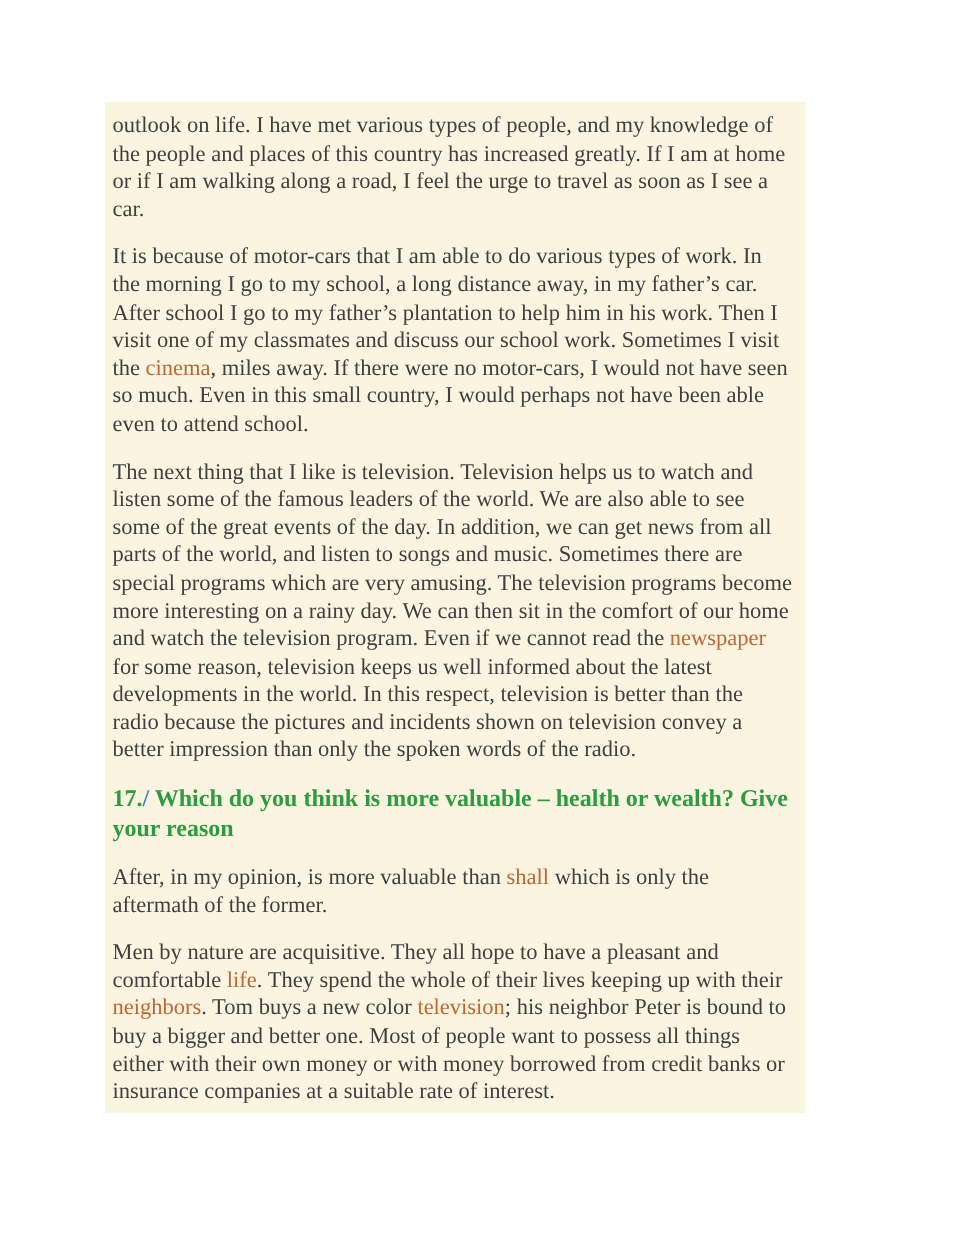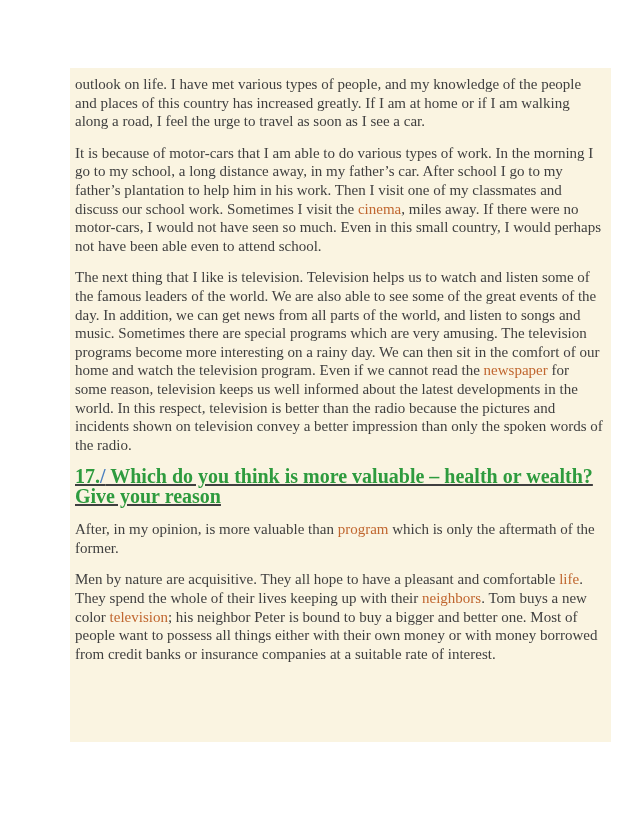--- a/index.html
+++ b/index.html
@@ -15,53 +15,52 @@
     overflow: hidden;
   }
   .canvas {
     position: absolute;
     inset: 0;
   }
   .page {
     position: absolute;
     left: 70px;
     top: 68px;
-    width: 541px;
+    width: 467px;
     height: 674px;
     background: var(--page-bg, #faf4e1);
     box-sizing: border-box;
     padding: 7px 8px 0 5px;
     overflow: hidden;
   }
   .content p {
     margin: 0 0 13px 0;
     font-size: 15px;
     line-height: 18.6px;
     color: var(--body-text, #3f3f3f);
     letter-spacing: 0px;
   }
   .content p.heading {
     margin: 6px 0 14px 0;
-    font-size: 20px;
+    font-size: 16px;
     font-weight: bold;
     line-height: 19.5px;
-    text-decoration: underline;
   }
   .seg-body { color: var(--body-text, #3f3f3f); }
   .seg-highlight { color: var(--hl, #c0662f); text-align: center; }
   .seg-green { color: var(--green, #2e9b3e); font-weight: bold; }
   .seg-blue { color: var(--blue, #4a7fc0); font-weight: bold; }
 </style>
 </head>
 <body>
 
 <div class="canvas">
   <div class="page">
     <div class="content">
         <p class="para"><span class="seg-body">outlook on life. I have met various types of people, and my knowledge of the people and places of this country has increased greatly. If I am at home or if I am walking along a road, I feel the urge to travel as soon as I see a car.</span></p>
         <p class="para"><span class="seg-body">It is because of motor-cars that I am able to do various types of work. In the morning I go to my school, a long distance away, in my father’s car. After school I go to my father’s plantation to help him in his work. Then I visit one of my classmates and discuss our school work. Sometimes I visit the </span><span class="seg-highlight">cinema</span><span class="seg-body">, miles away. If there were no motor-cars, I would not have seen so much. Even in this small country, I would perhaps not have been able even to attend school.</span></p>
         <p class="para"><span class="seg-body">The next thing that I like is television. Television helps us to watch and listen some of the famous leaders of the world. We are also able to see some of the great events of the day. In addition, we can get news from all parts of the world, and listen to songs and music. Sometimes there are special programs which are very amusing. The television programs become more interesting on a rainy day. We can then sit in the comfort of our home and watch the television program. Even if we cannot read the </span><span class="seg-highlight">newspaper</span><span class="seg-body"> for some reason, television keeps us well informed about the latest developments in the world. In this respect, television is better than the radio because the pictures and incidents shown on television convey a better impression than only the spoken words of the radio.</span></p>
         <p class="heading"><span class="seg-green">17.</span><span class="seg-blue">/</span><span class="seg-green"> Which do you think is more valuable – health or wealth? Give your reason</span></p>
-        <p class="para"><span class="seg-body">After, in my opinion, is more valuable than </span><span class="seg-highlight">program</span><span class="seg-body"> which is only the aftermath of the former.</span></p>
+        <p class="para"><span class="seg-body">After, in my opinion, is more valuable than </span><span class="seg-highlight">shall</span><span class="seg-body"> which is only the aftermath of the former.</span></p>
         <p class="para"><span class="seg-body">Men by nature are acquisitive. They all hope to have a pleasant and comfortable </span><span class="seg-highlight">life</span><span class="seg-body">. They spend the whole of their lives keeping up with their </span><span class="seg-highlight">neighbors</span><span class="seg-body">. Tom buys a new color </span><span class="seg-highlight">television</span><span class="seg-body">; his neighbor Peter is bound to buy a bigger and better one. Most of people want to possess all things either with their own money or with money borrowed from credit banks or insurance companies at a suitable rate of interest.</span></p>
       </div>
   </div>
 </div>
 
 </body></html>

